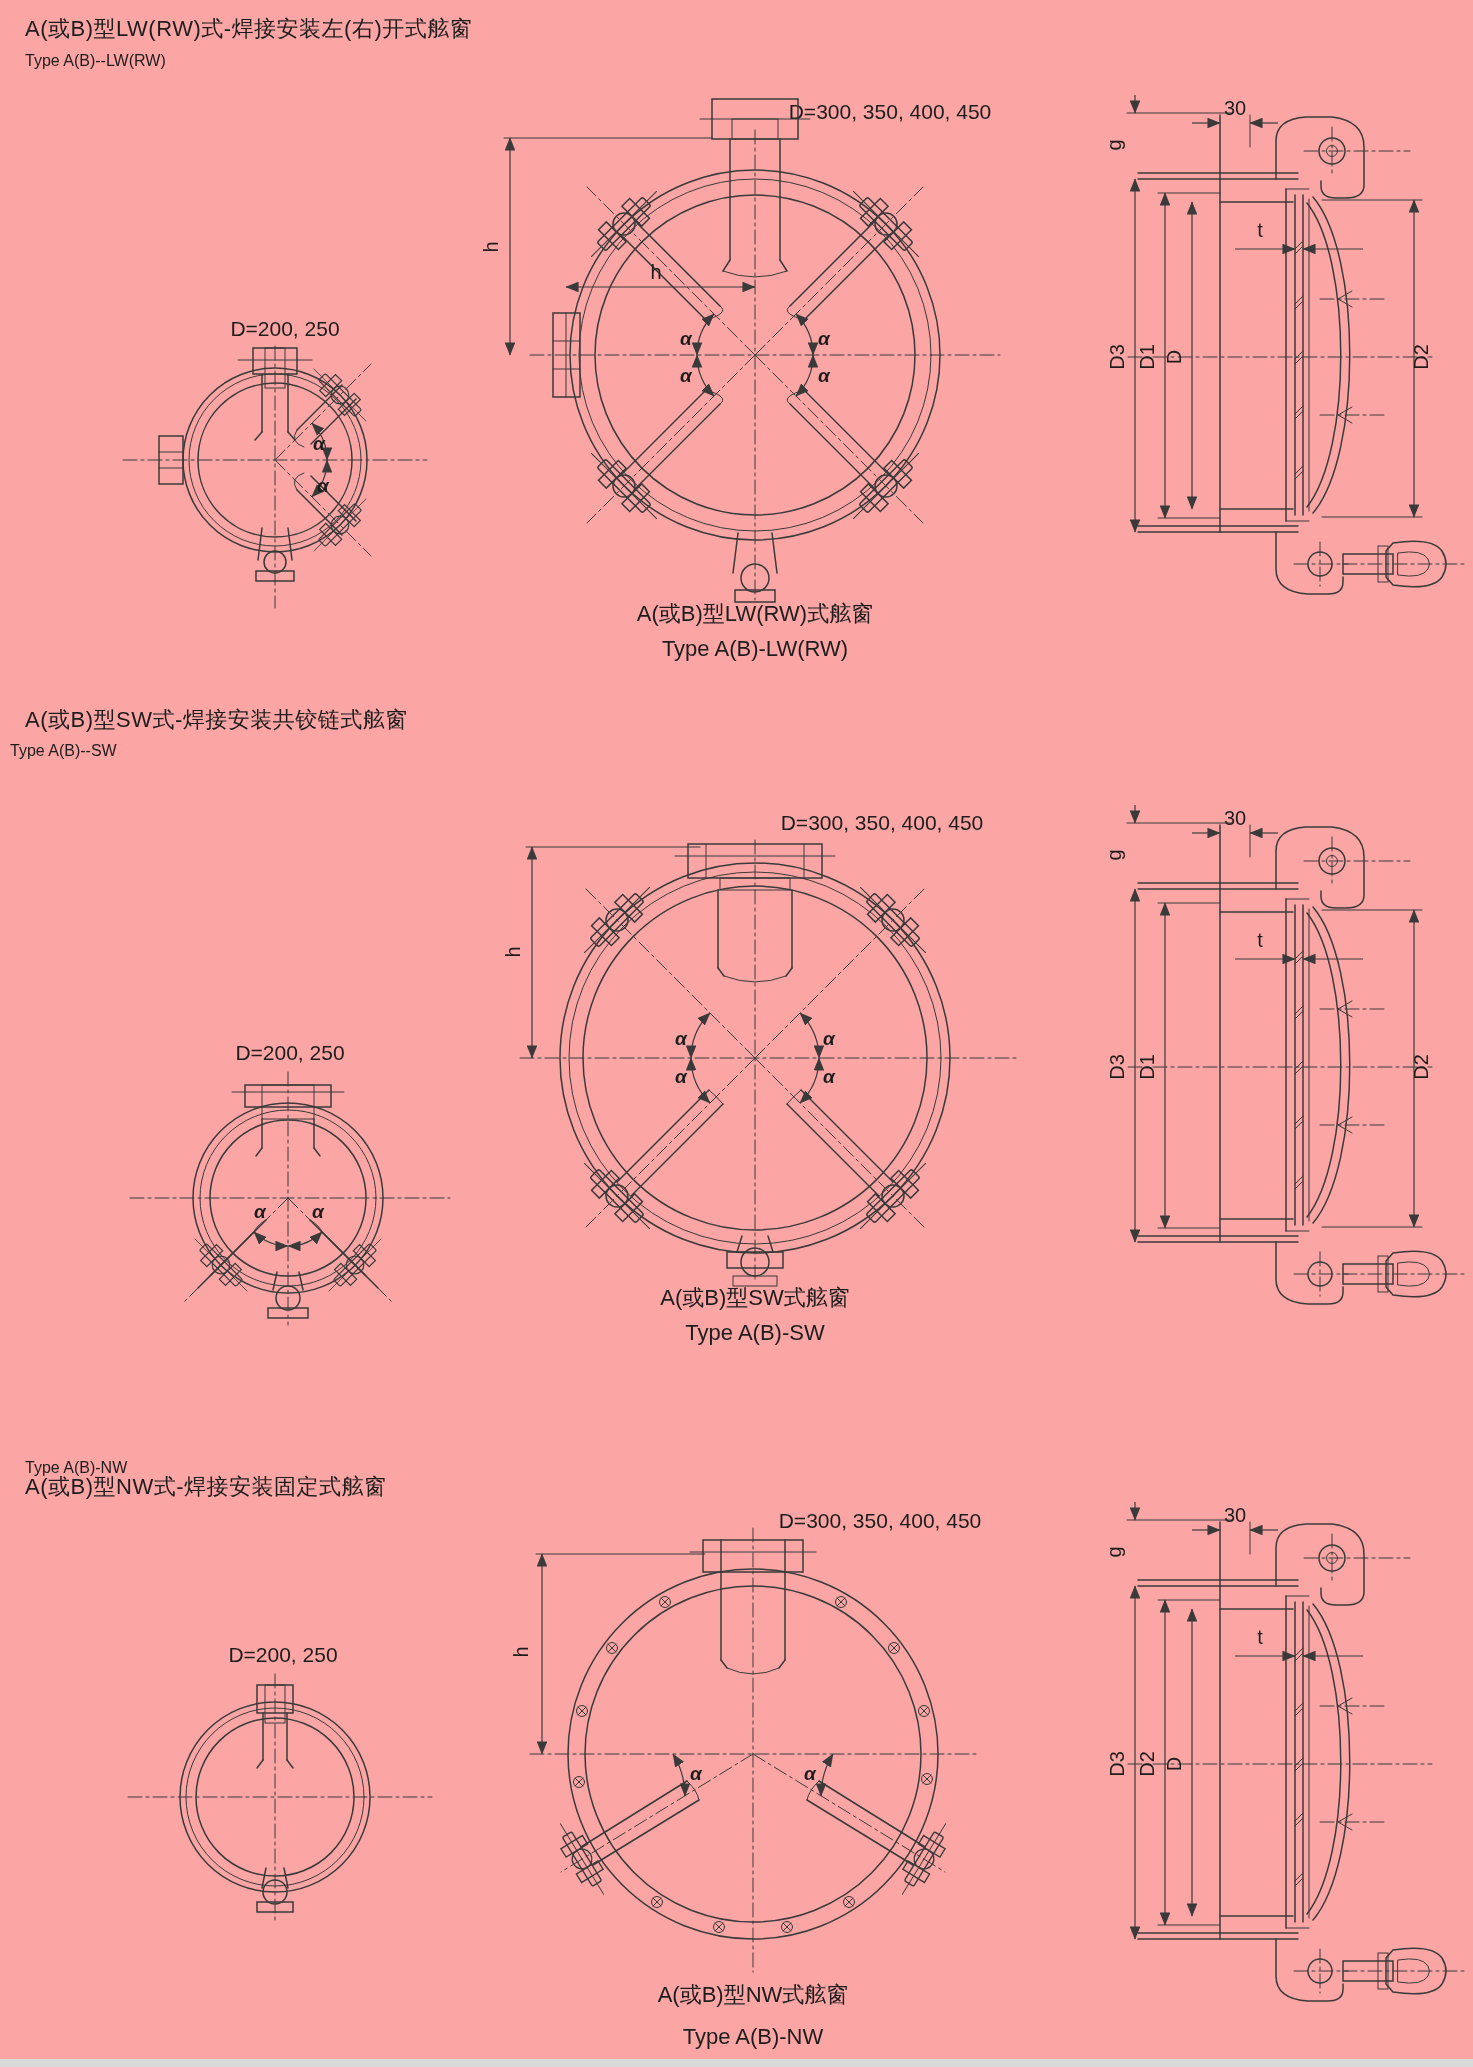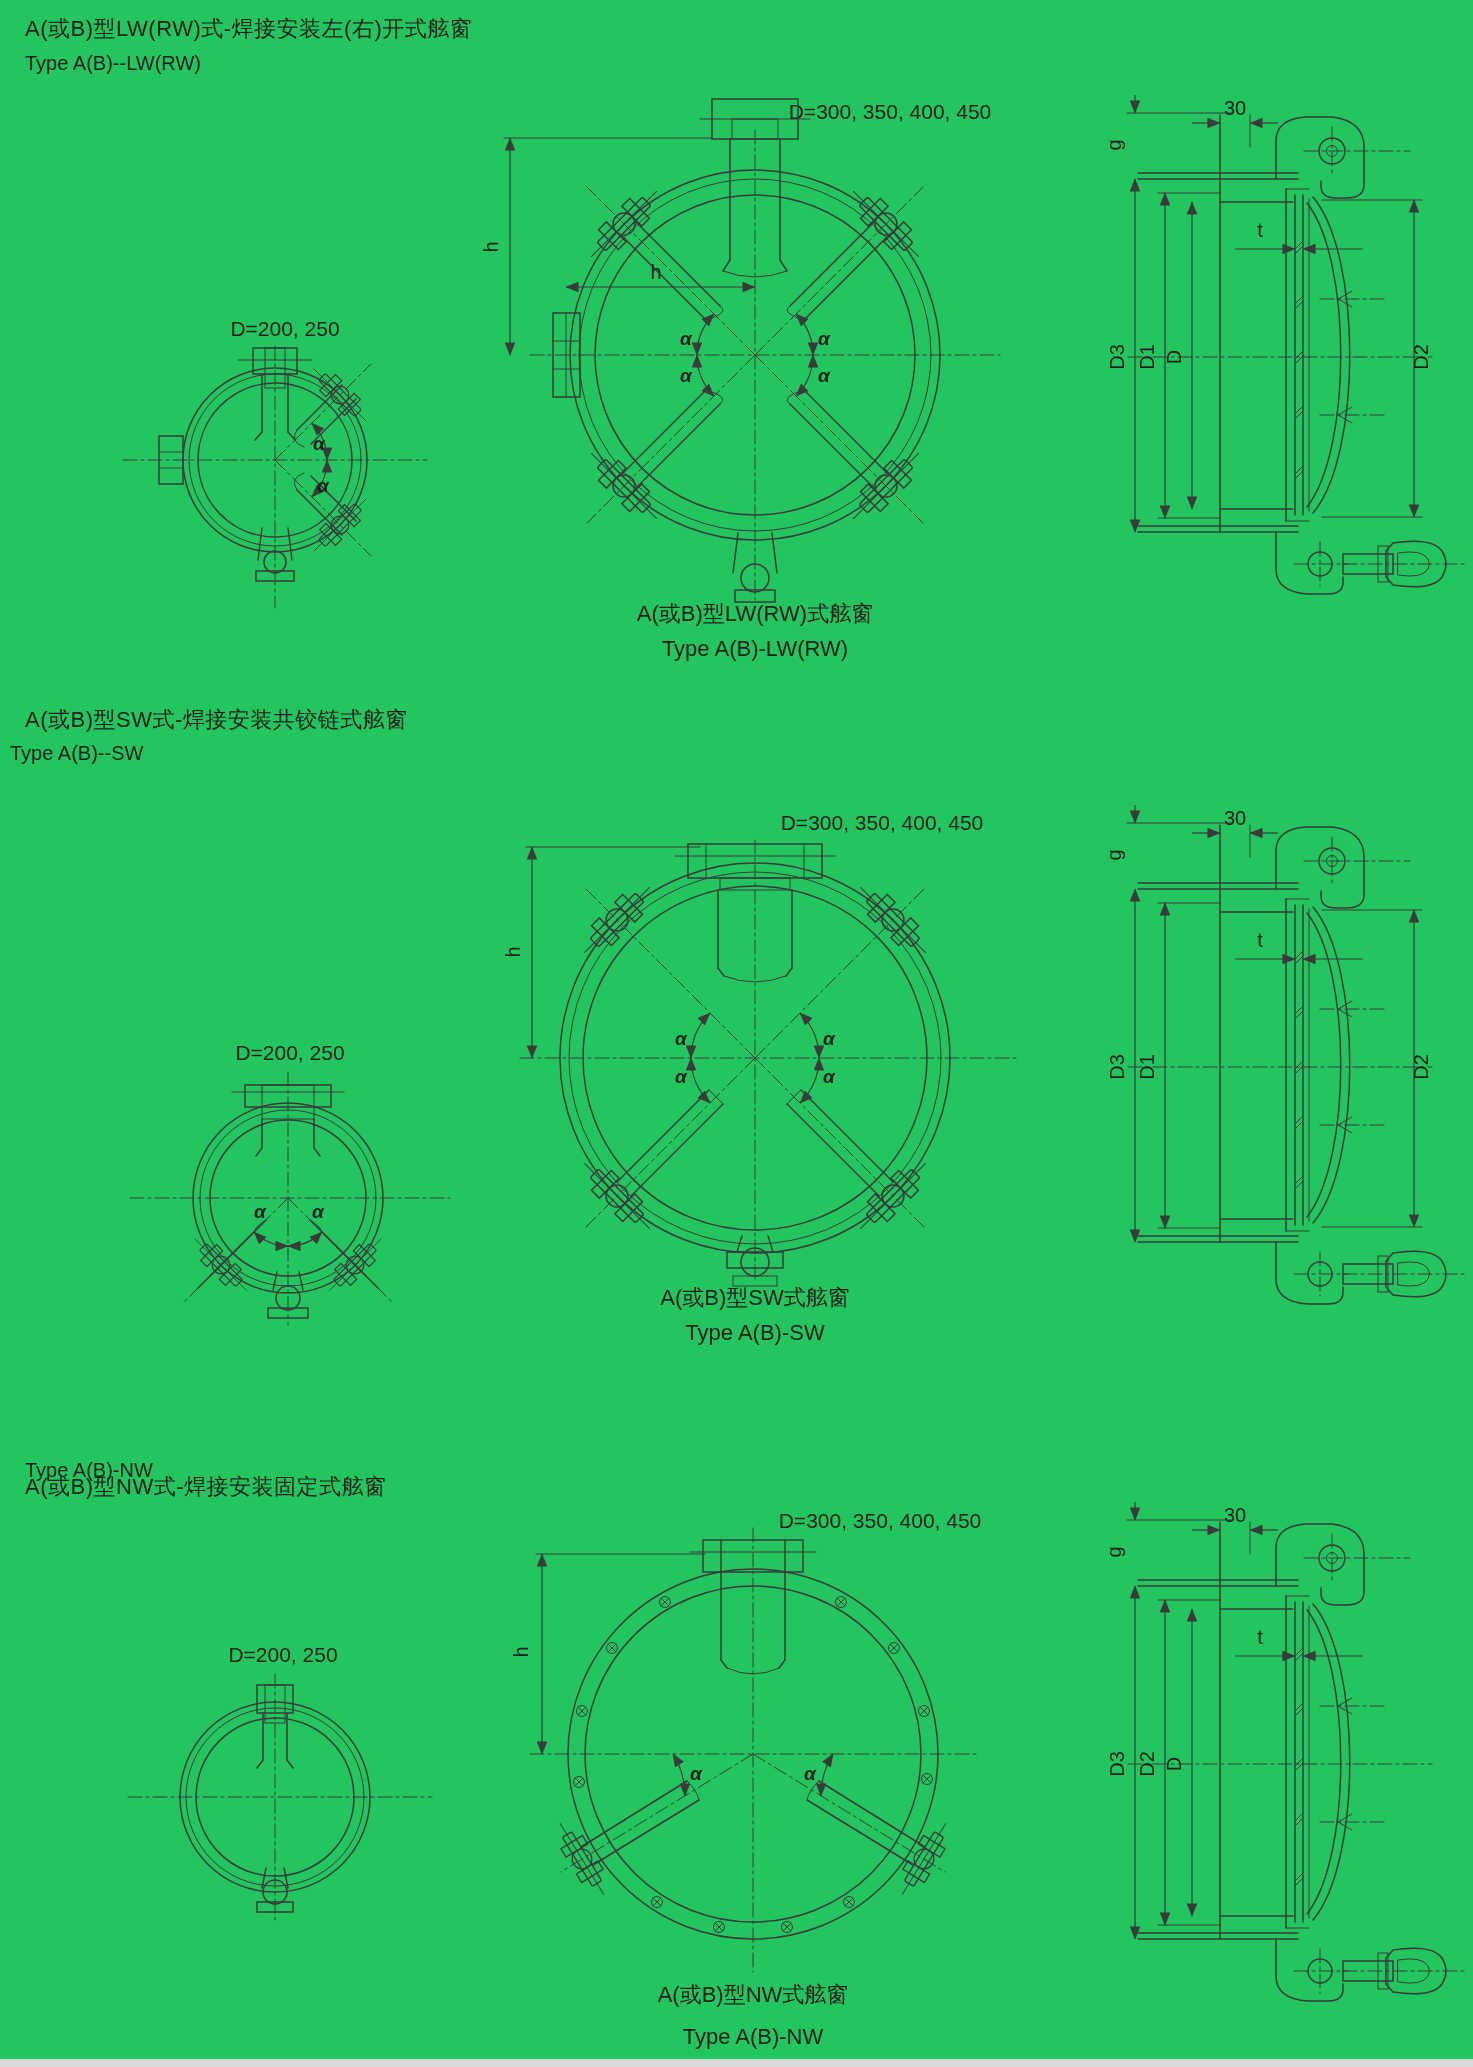--- a/index.html
+++ b/index.html
@@ -1,19 +1,19 @@
 <!DOCTYPE html>
 <html><head>
 <meta charset="utf-8">
 <style>
   html,body{margin:0;padding:0;background:#eee;}
-  #page{position:relative;width:1473px;height:2067px;background:#22c55e;overflow:hidden;
+  #page{position:relative;width:1473px;height:2067px;background:#fca5a5;overflow:hidden;
         font-family:"Liberation Sans",sans-serif;color:#1d1d1d;}
   .title-zh{position:absolute;font-size:22px;letter-spacing:.5px;white-space:nowrap;}
-  .title-en{position:absolute;font-size:20px;white-space:nowrap;}
+  .title-en{position:absolute;font-size:16px;white-space:nowrap;}
   svg.drawing{position:absolute;overflow:visible;}
   .ln{fill:none;stroke:#3a3a3a;stroke-width:1.5;stroke-linecap:round;}
   .tn{stroke-width:1;}
   .cl{stroke-dasharray:14,4,3,4;}
   .dim{fill:none;stroke:#3a3a3a;stroke-width:1.2;}
   text{fill:#1d1d1d;font-family:"Liberation Sans",sans-serif;}
   .lbl{font-size:21px;}
   .dimtxt{font-size:20px;}
   .alpha{font-size:19px;font-style:italic;font-weight:bold;}
   .cap{font-size:22px;}

